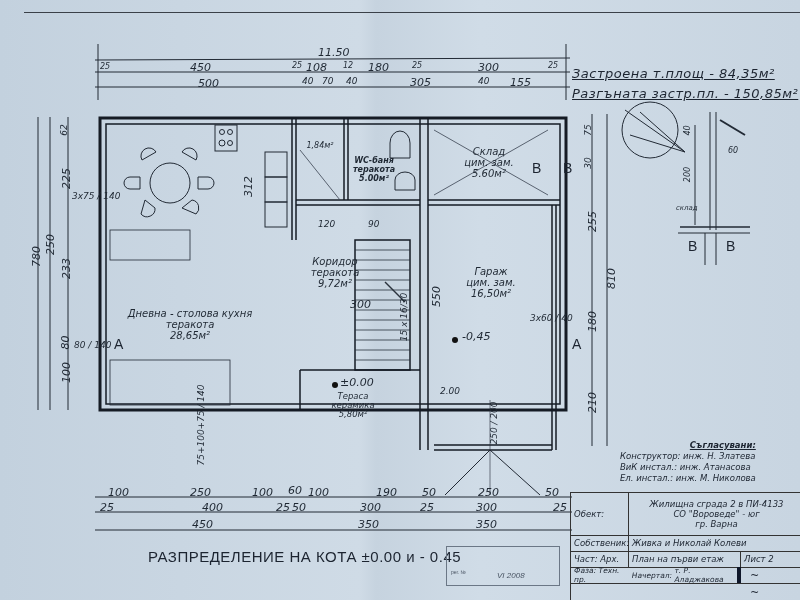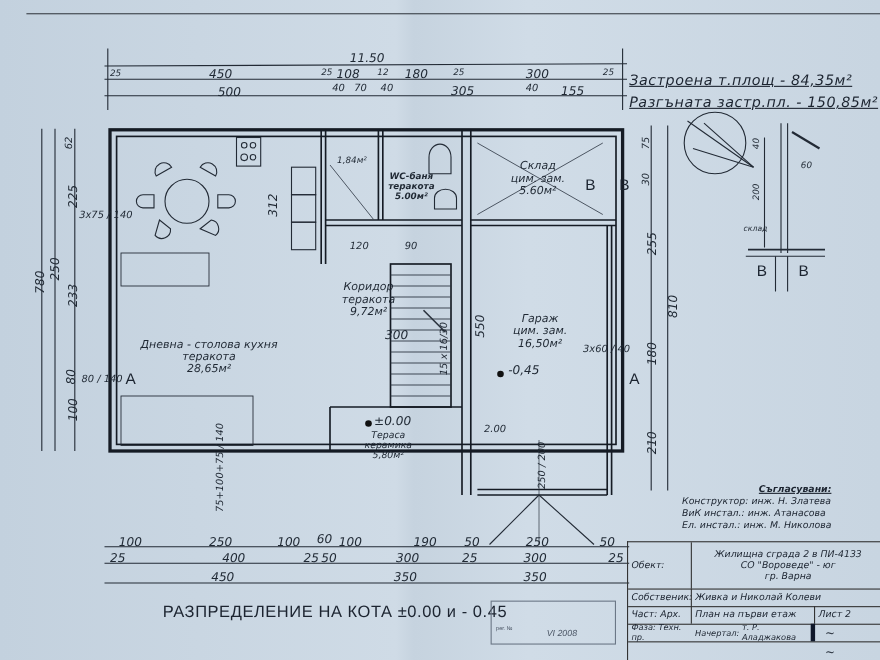--- a/index.html
+++ b/index.html
@@ -239,21 +239,21 @@
 <div class="hand room" style="left:344px;top:156px;width:60px;font-size:8px;line-height:9px;font-weight:bold;">
   <div>WC-баня</div>
   <div>теракота</div>
   <div>5.00м²</div>
 </div>
 <div class="hand room" style="left:444px;top:146px;width:90px;">
   <div>Склад</div>
   <div>цим. зам.</div>
   <div>5.60м²</div>
 </div>
-<div class="hand room" style="left:446px;top:266px;width:90px;margin-top:19px;">
+<div class="hand room" style="left:446px;top:266px;width:90px;">
   <div>Гараж</div>
   <div>цим. зам.</div>
   <div>16,50м²</div>
 </div>
 <div class="hand room" style="left:318px;top:392px;width:70px;font-size:8.5px;line-height:9px;">
   <div>Тераса</div>
   <div>керамика</div>
   <div>5,80м²</div>
 </div>
 <div class="hand room" style="left:300px;top:140px;width:40px;font-size:8px;">1,84м²</div>

